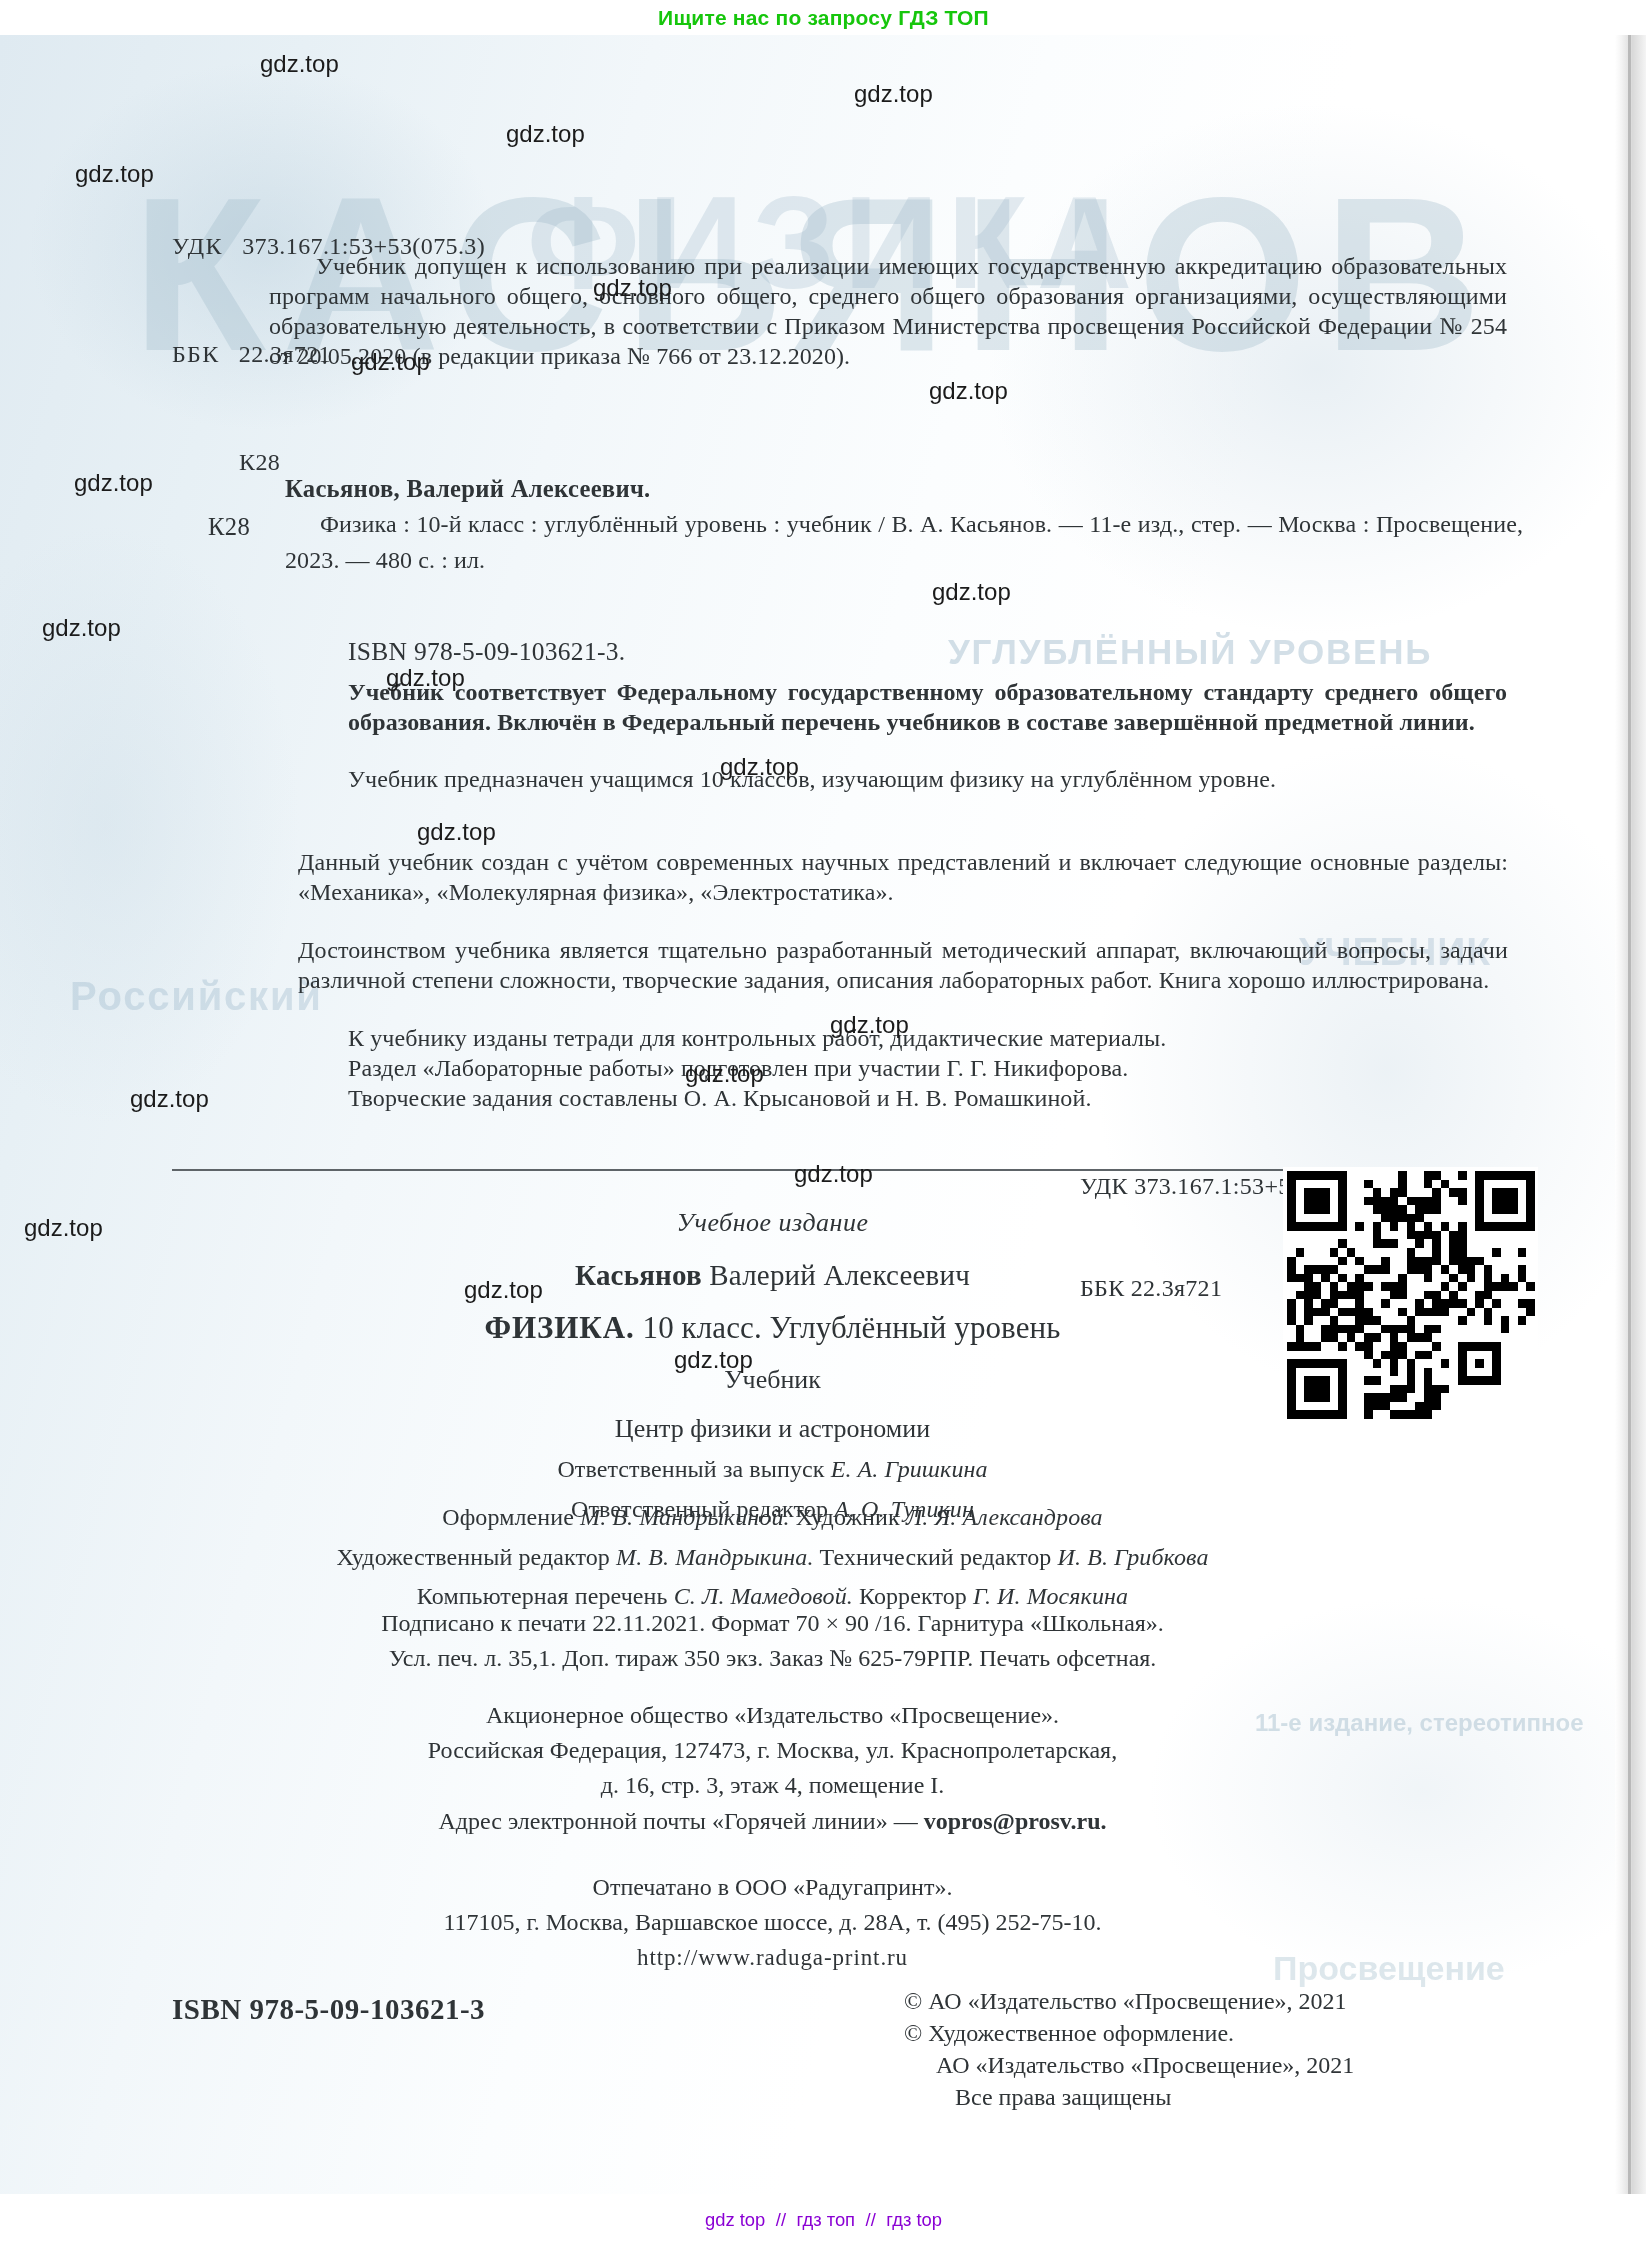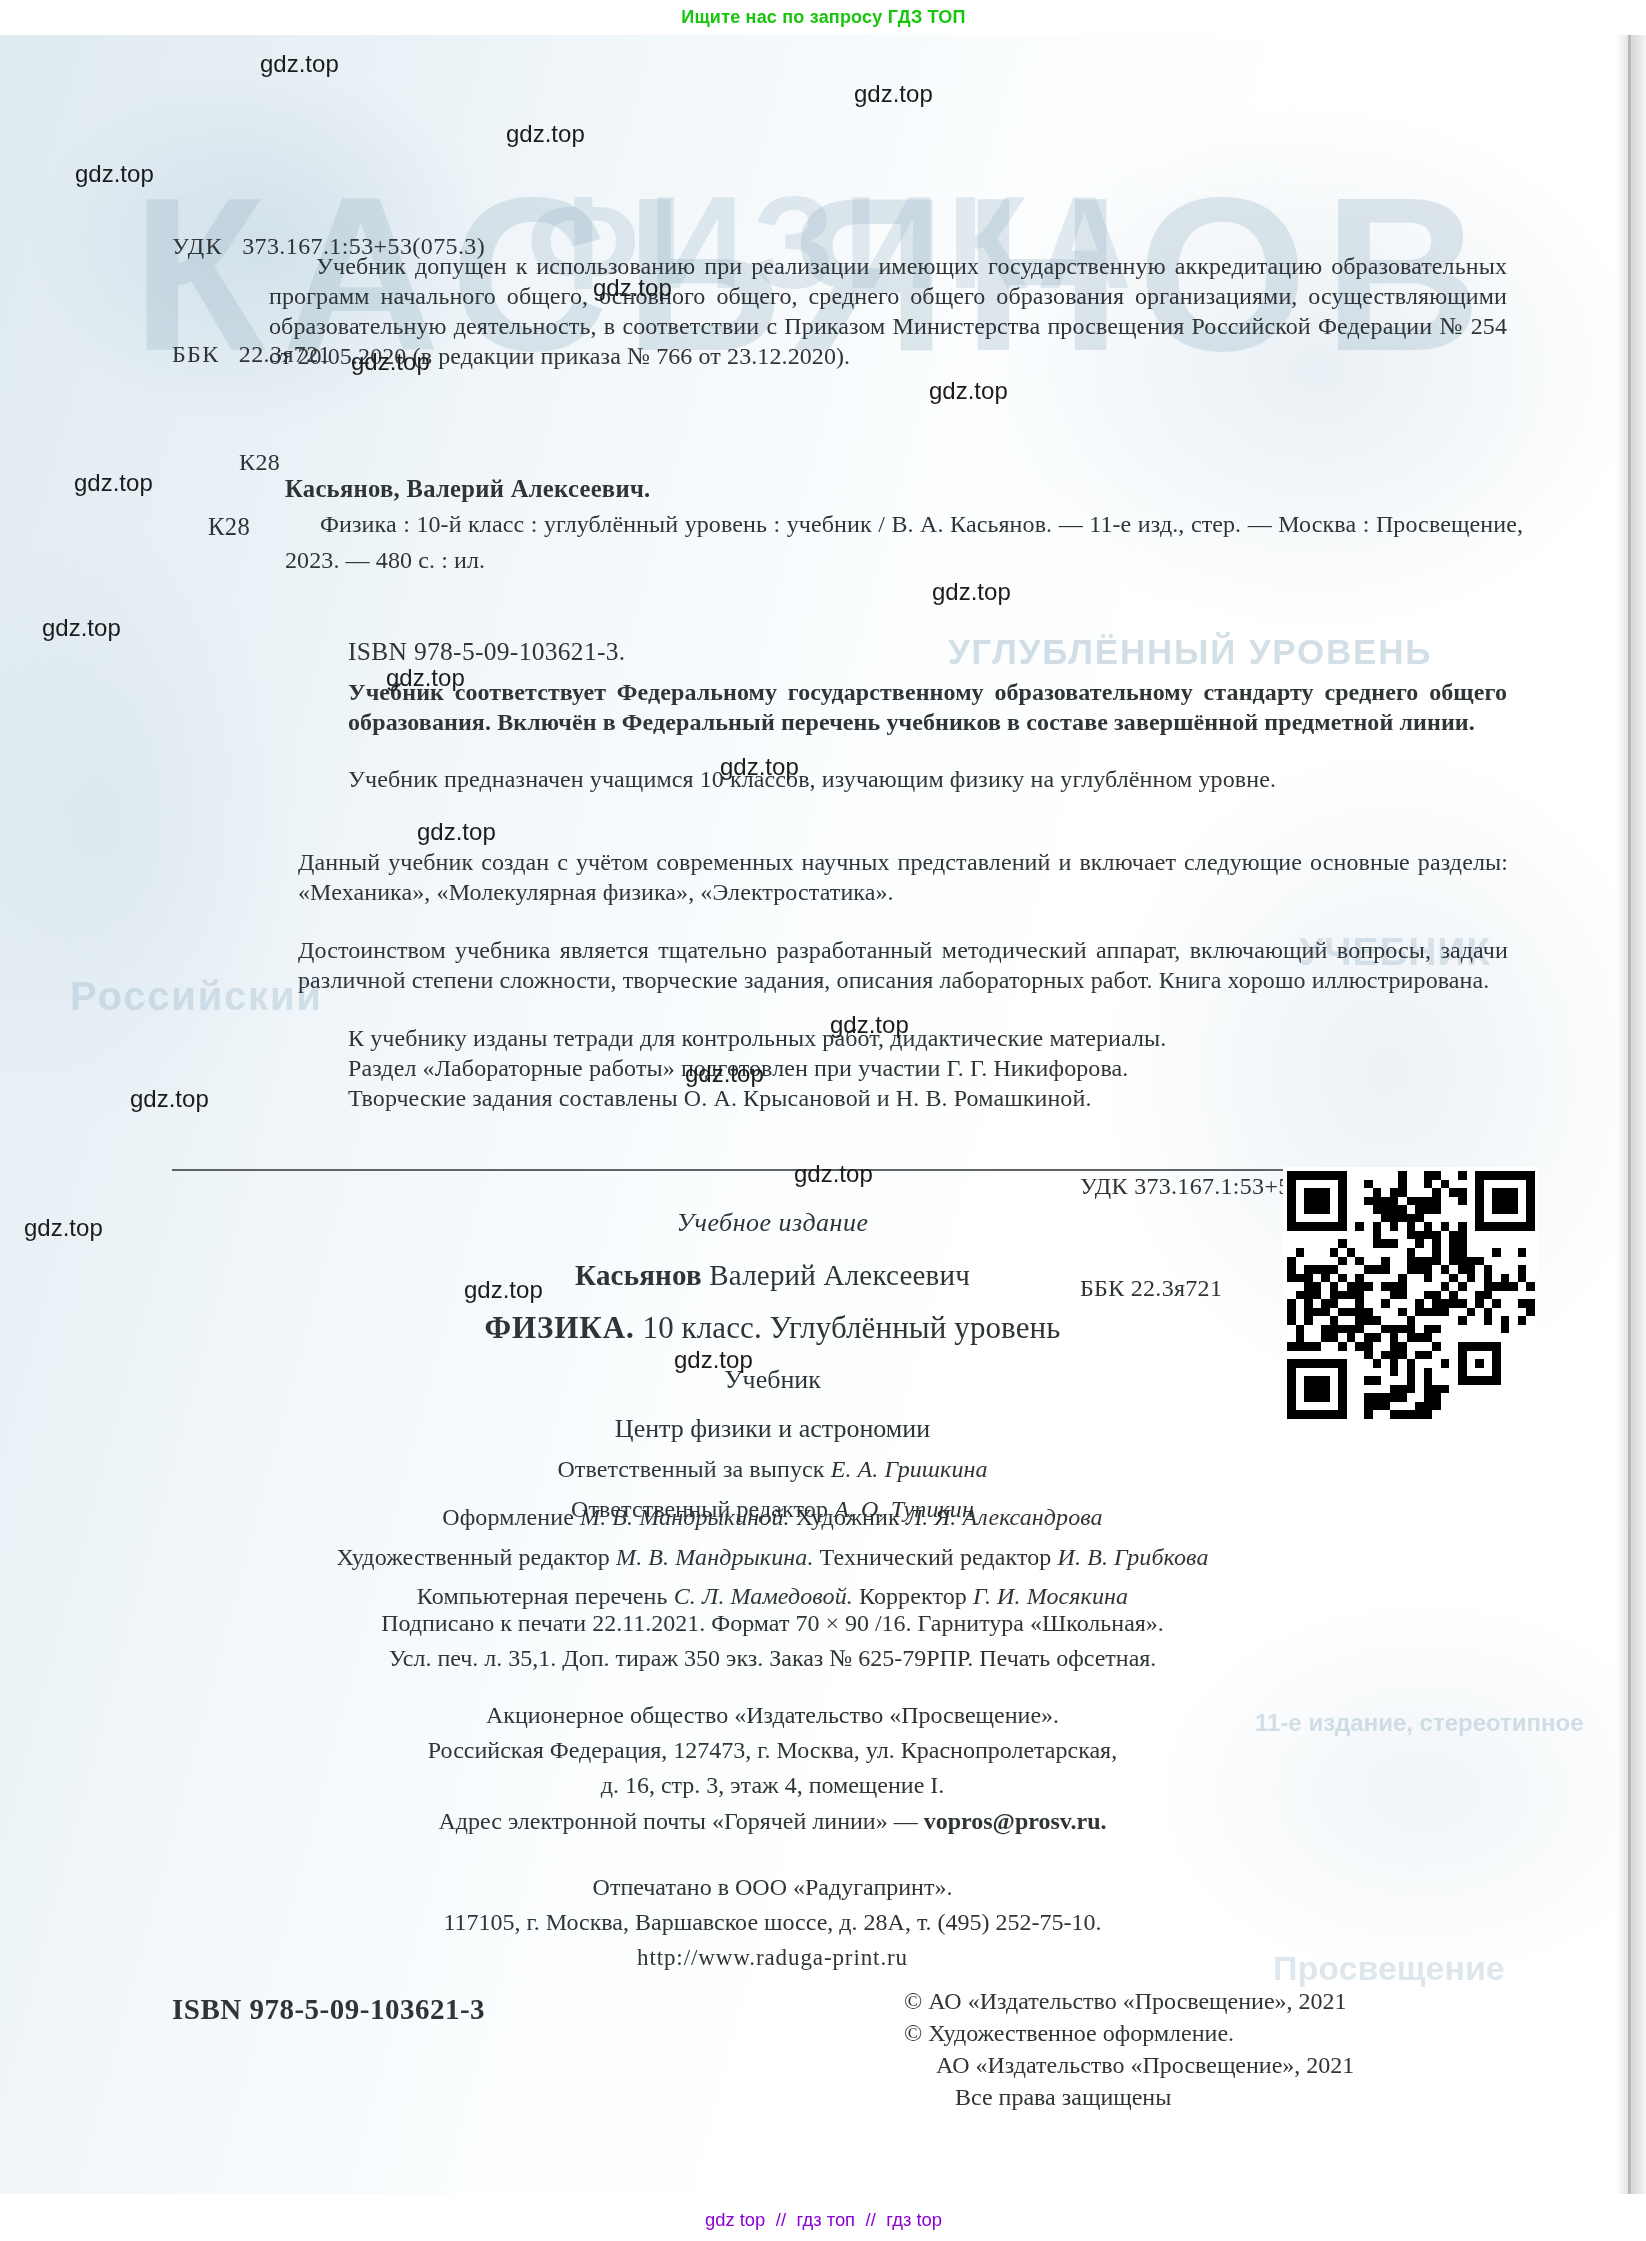--- a/index.html
+++ b/index.html
@@ -24,21 +24,21 @@
     height: 35px;
     display: flex;
     align-items: center;
     justify-content: center;
     background: #ffffff;
     z-index: 40;
   }
   .top-banner-text {
     color: #16c60c;
     font-family: "Liberation Sans", sans-serif;
-    font-size: 18px;
+    font-size: 21px;
     font-weight: 700;
     letter-spacing: 0.2px;
     white-space: nowrap;
   }
 
   
   .page-sheet {
     position: absolute;
     top: 35px;
     left: 0;

